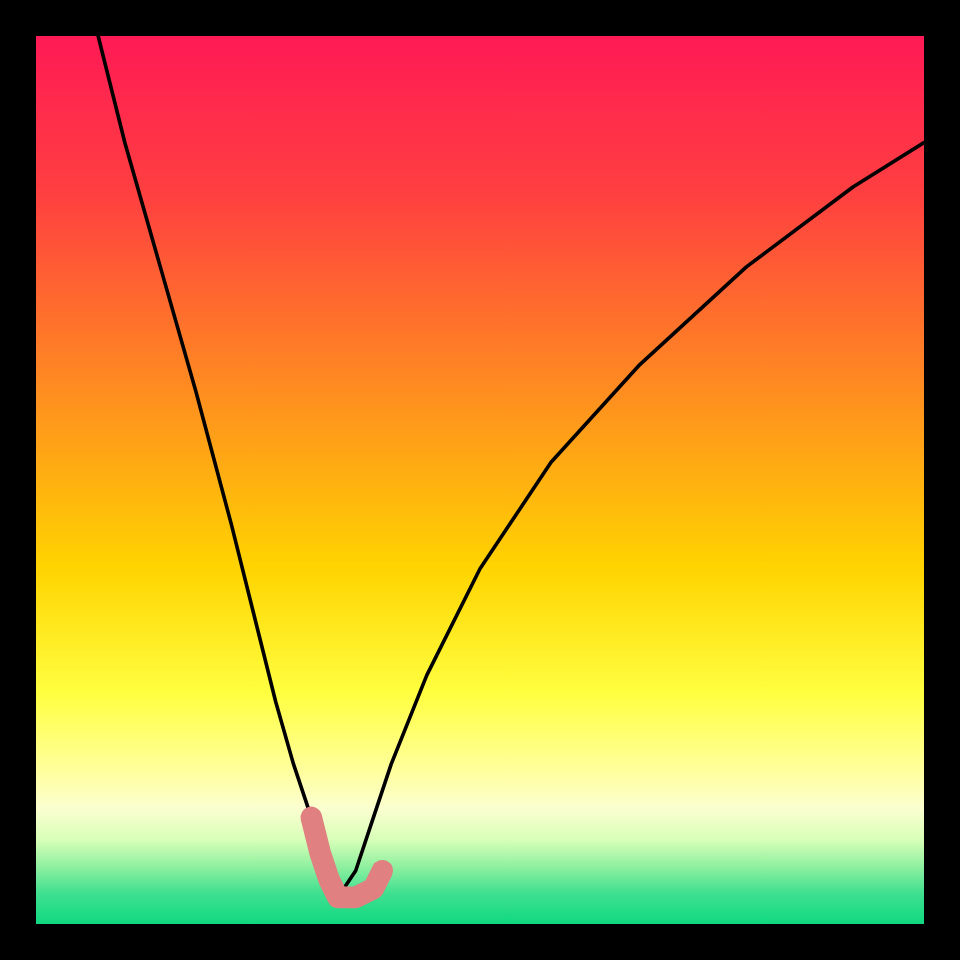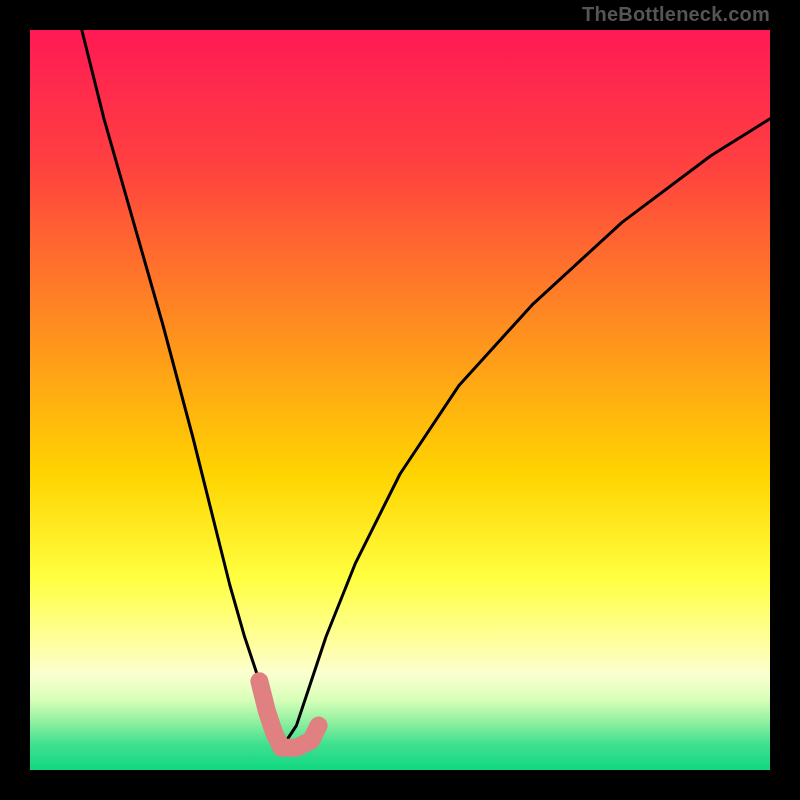--- a/index.html
+++ b/index.html
@@ -45,21 +45,20 @@
     position: absolute;
     left: 0; top: 0;
     width: 740px; height: 740px;
   }
 </style>
 </head>
 <body>
 
 <div class="frame">
 
-  <div class="watermark">TheBottleneck.com</div>
 
   <div class="plot-area">
     <svg class="gradient-bg" viewBox="0 0 740 740" preserveAspectRatio="none">
       <defs>
         <linearGradient id="bg-grad" x1="0" y1="0" x2="0" y2="1">
             <stop offset="0%" stop-color="#ff1a55"></stop>
             <stop offset="18%" stop-color="#ff4040"></stop>
             <stop offset="40%" stop-color="#ff8d20"></stop>
             <stop offset="60%" stop-color="#ffd400"></stop>
             <stop offset="74%" stop-color="#ffff40"></stop>

